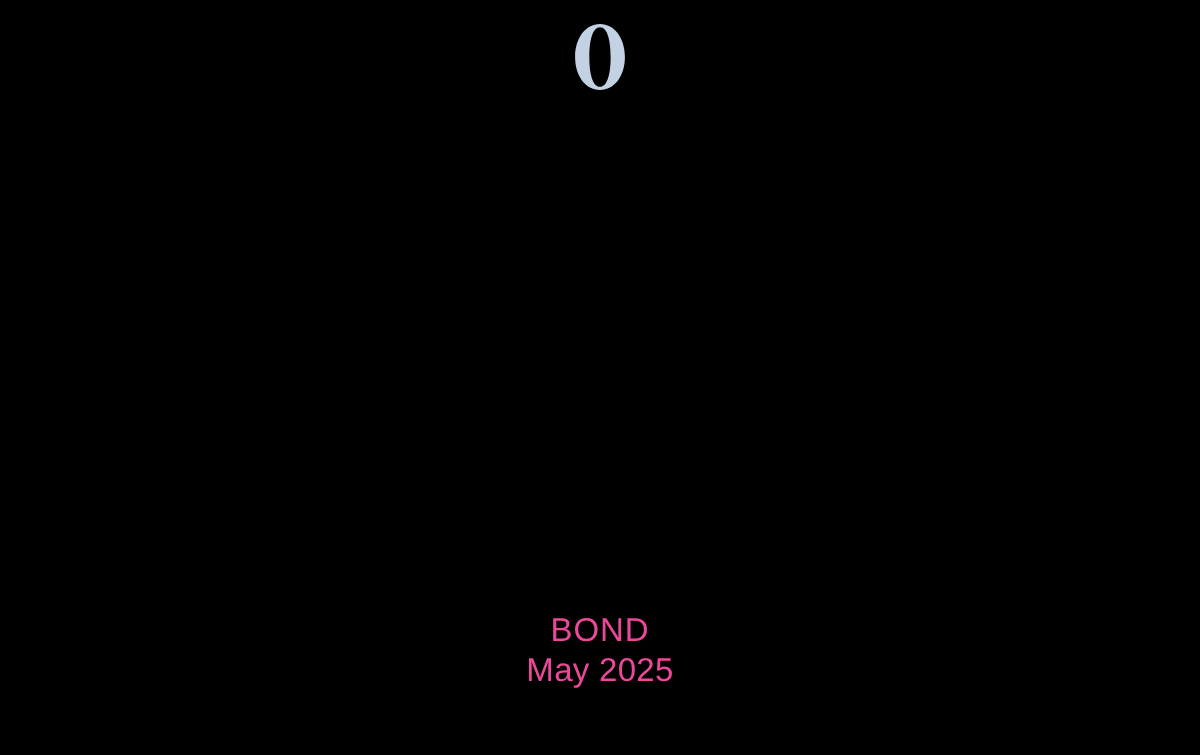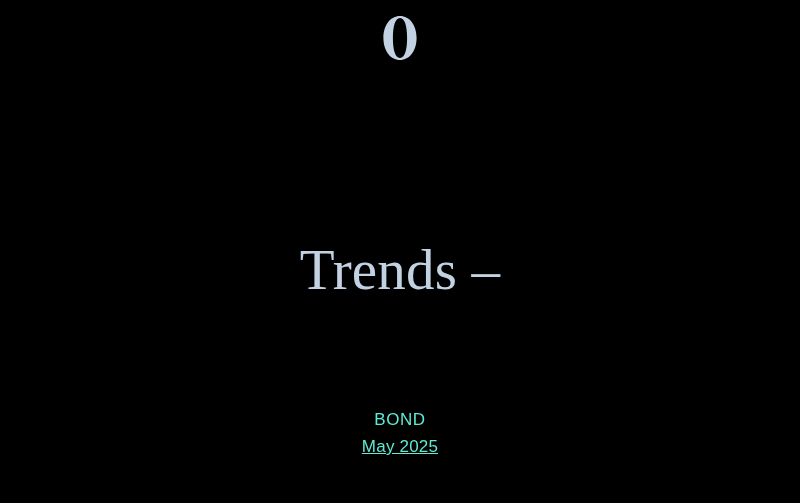--- a/index.html
+++ b/index.html
@@ -57,29 +57,28 @@
   
   .subtitle-block {
     position: absolute;
     top: 406px;
     left: 0;
     width: 800px;
     text-align: center;
   }
   .subtitle-line {
     font-family: "Liberation Sans", sans-serif;
-    color: #5eead4;
-    font-size: 17px;
+    color: #ec4899;
+    font-size: 22px;
     line-height: 27px;
     letter-spacing: 0.6px;
     font-weight: 400;
   }
   .subtitle-line.date {
     letter-spacing: 0.2px;
-    text-decoration: underline;
   }
 </style>
 </head>
 <body>
 
 <div class="slide">
 
   <div class="logo-wrap">
     <svg class="logo-mark" width="46" height="48" viewBox="0 0 46 48" aria-hidden="true">
 
@@ -90,21 +89,20 @@
                C 6.4 11.3 13.4 2 23 2 Z
                M23 4.1
                C 18.2 4.1 15.9 12.4 15.9 24
                C 15.9 35.6 18.2 43.9 23 43.9
                C 27.8 43.9 30.1 35.6 30.1 24
                C 30.1 12.4 27.8 4.1 23 4.1 Z" fill="#c3d2e2" fill-rule="evenodd"></path>
     </svg>
   </div>
 
   <div class="title-block">
-    <div class="title-line">Trends –</div>
   </div>
 
   <div class="subtitle-block">
     <div class="subtitle-line">BOND</div>
     <div class="subtitle-line date">May 2025</div>
   </div>
 
 </div>
 
 </body></html>

